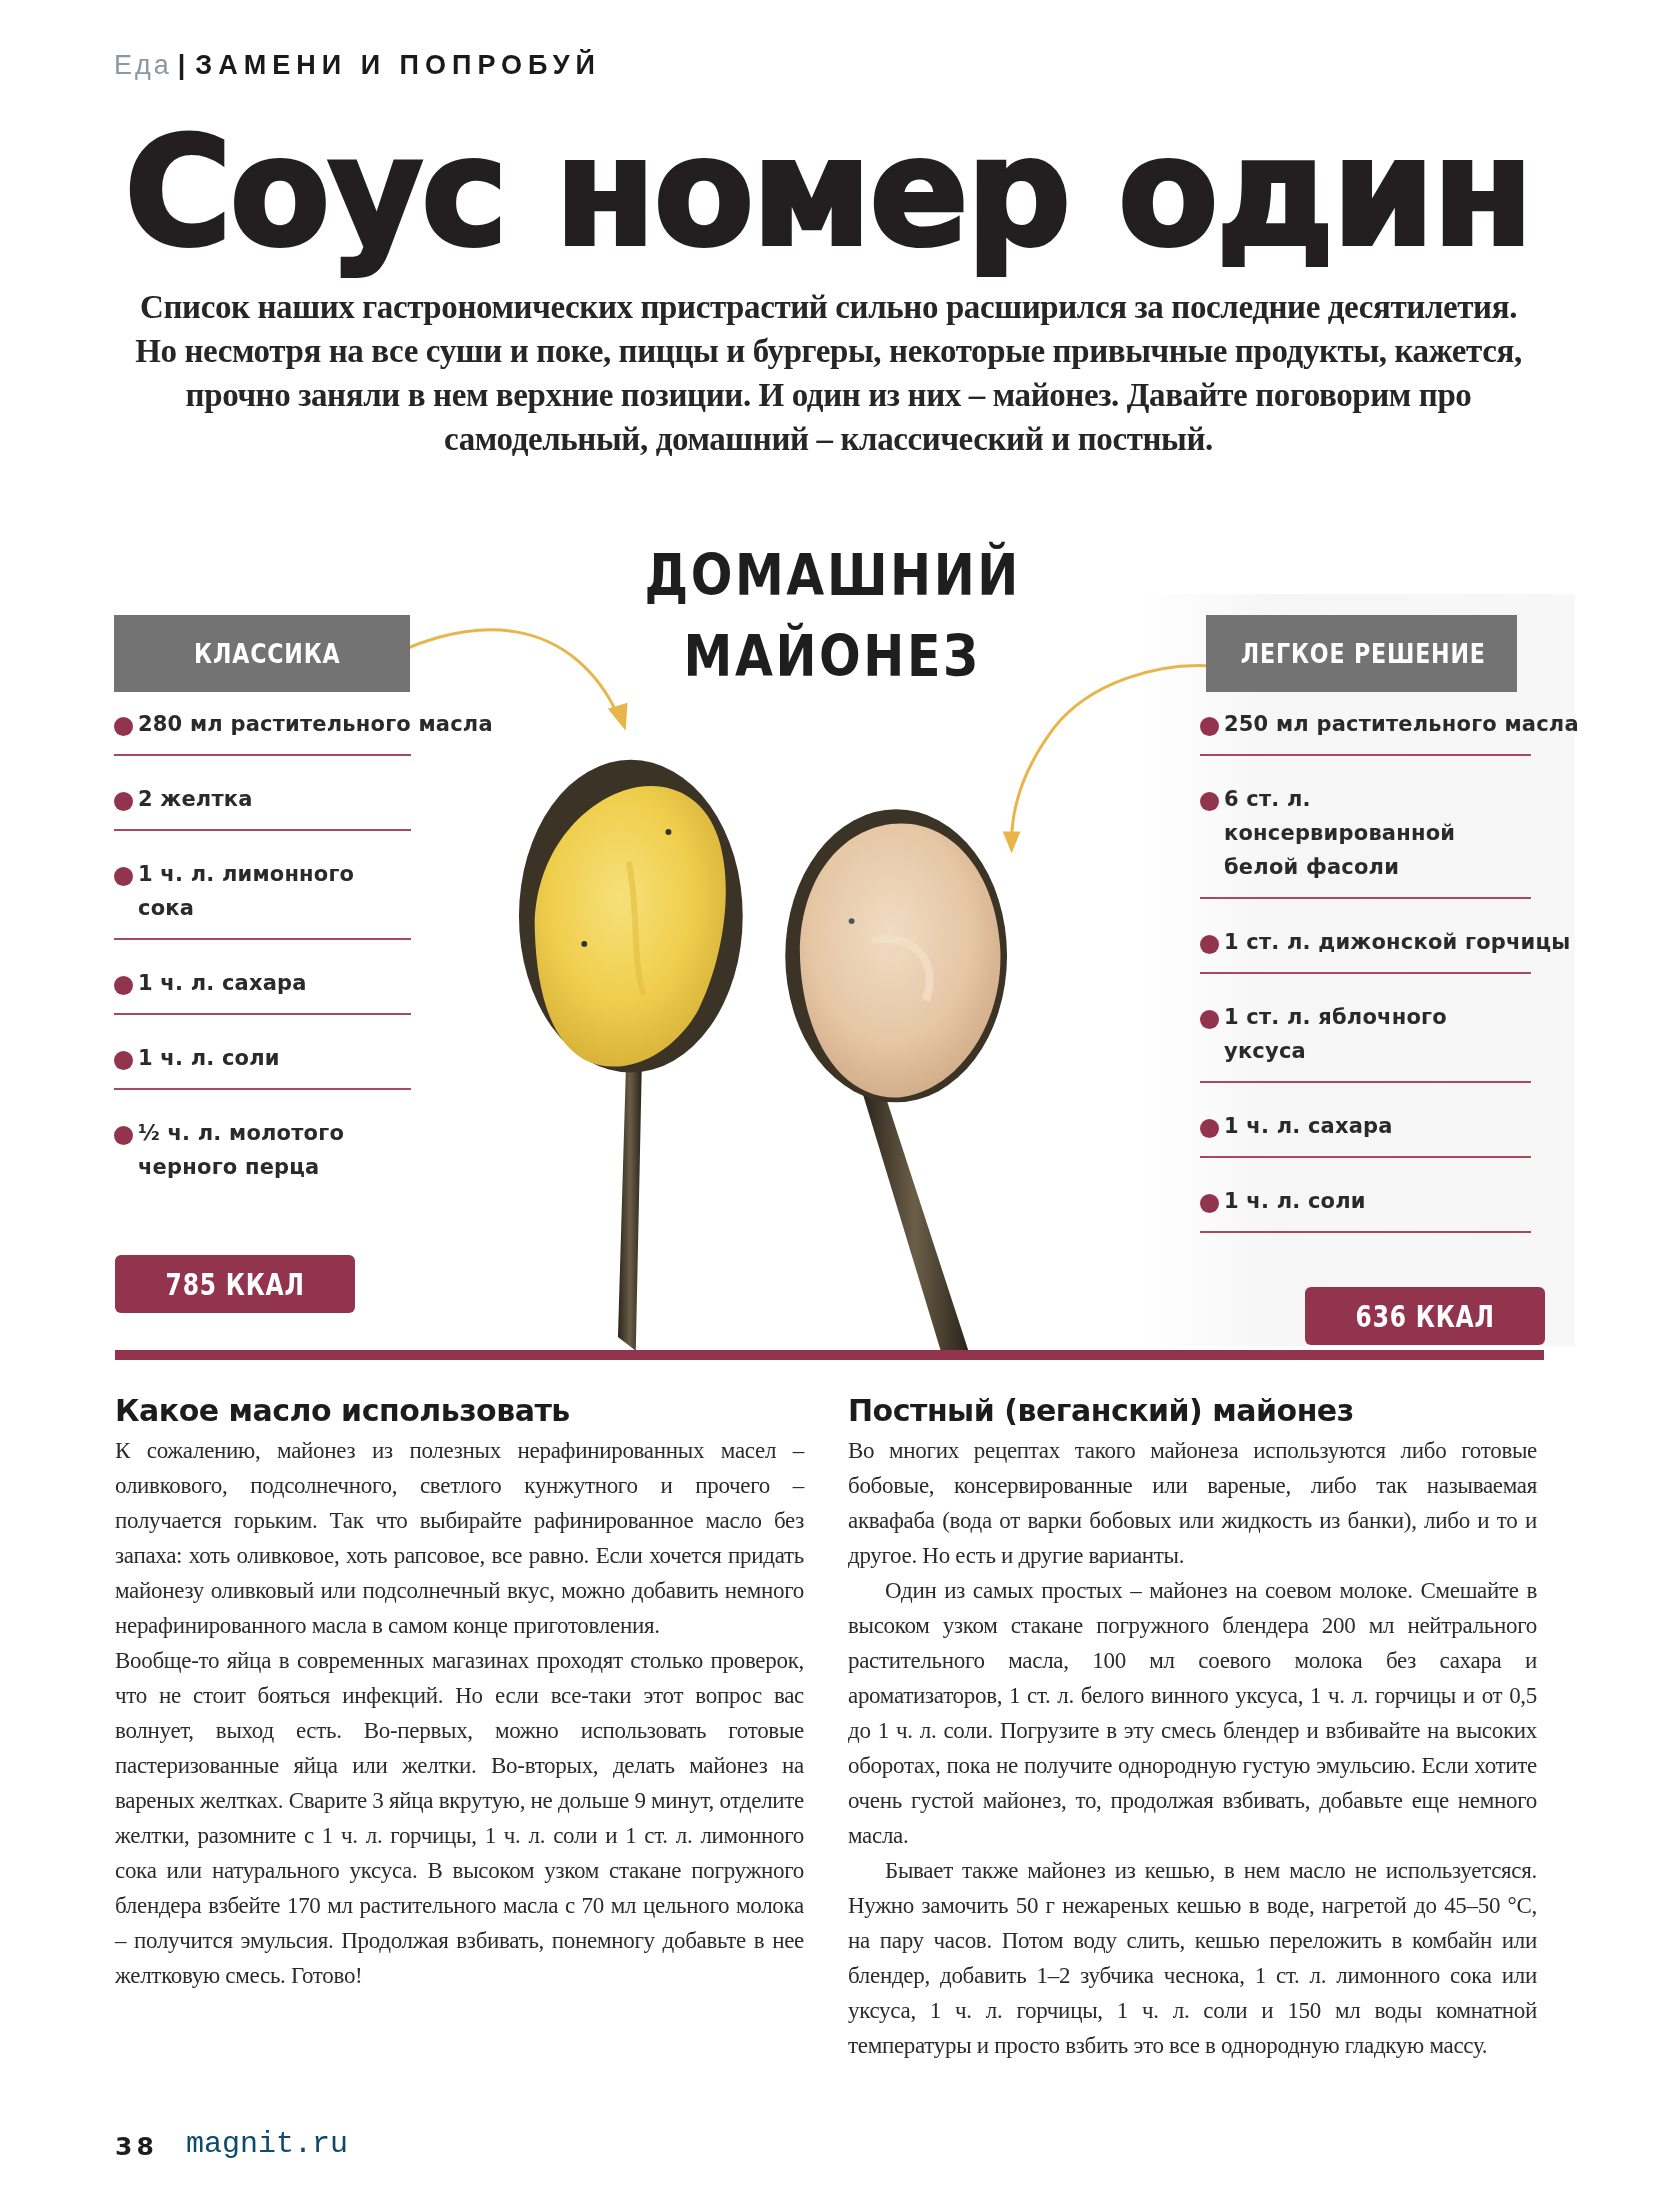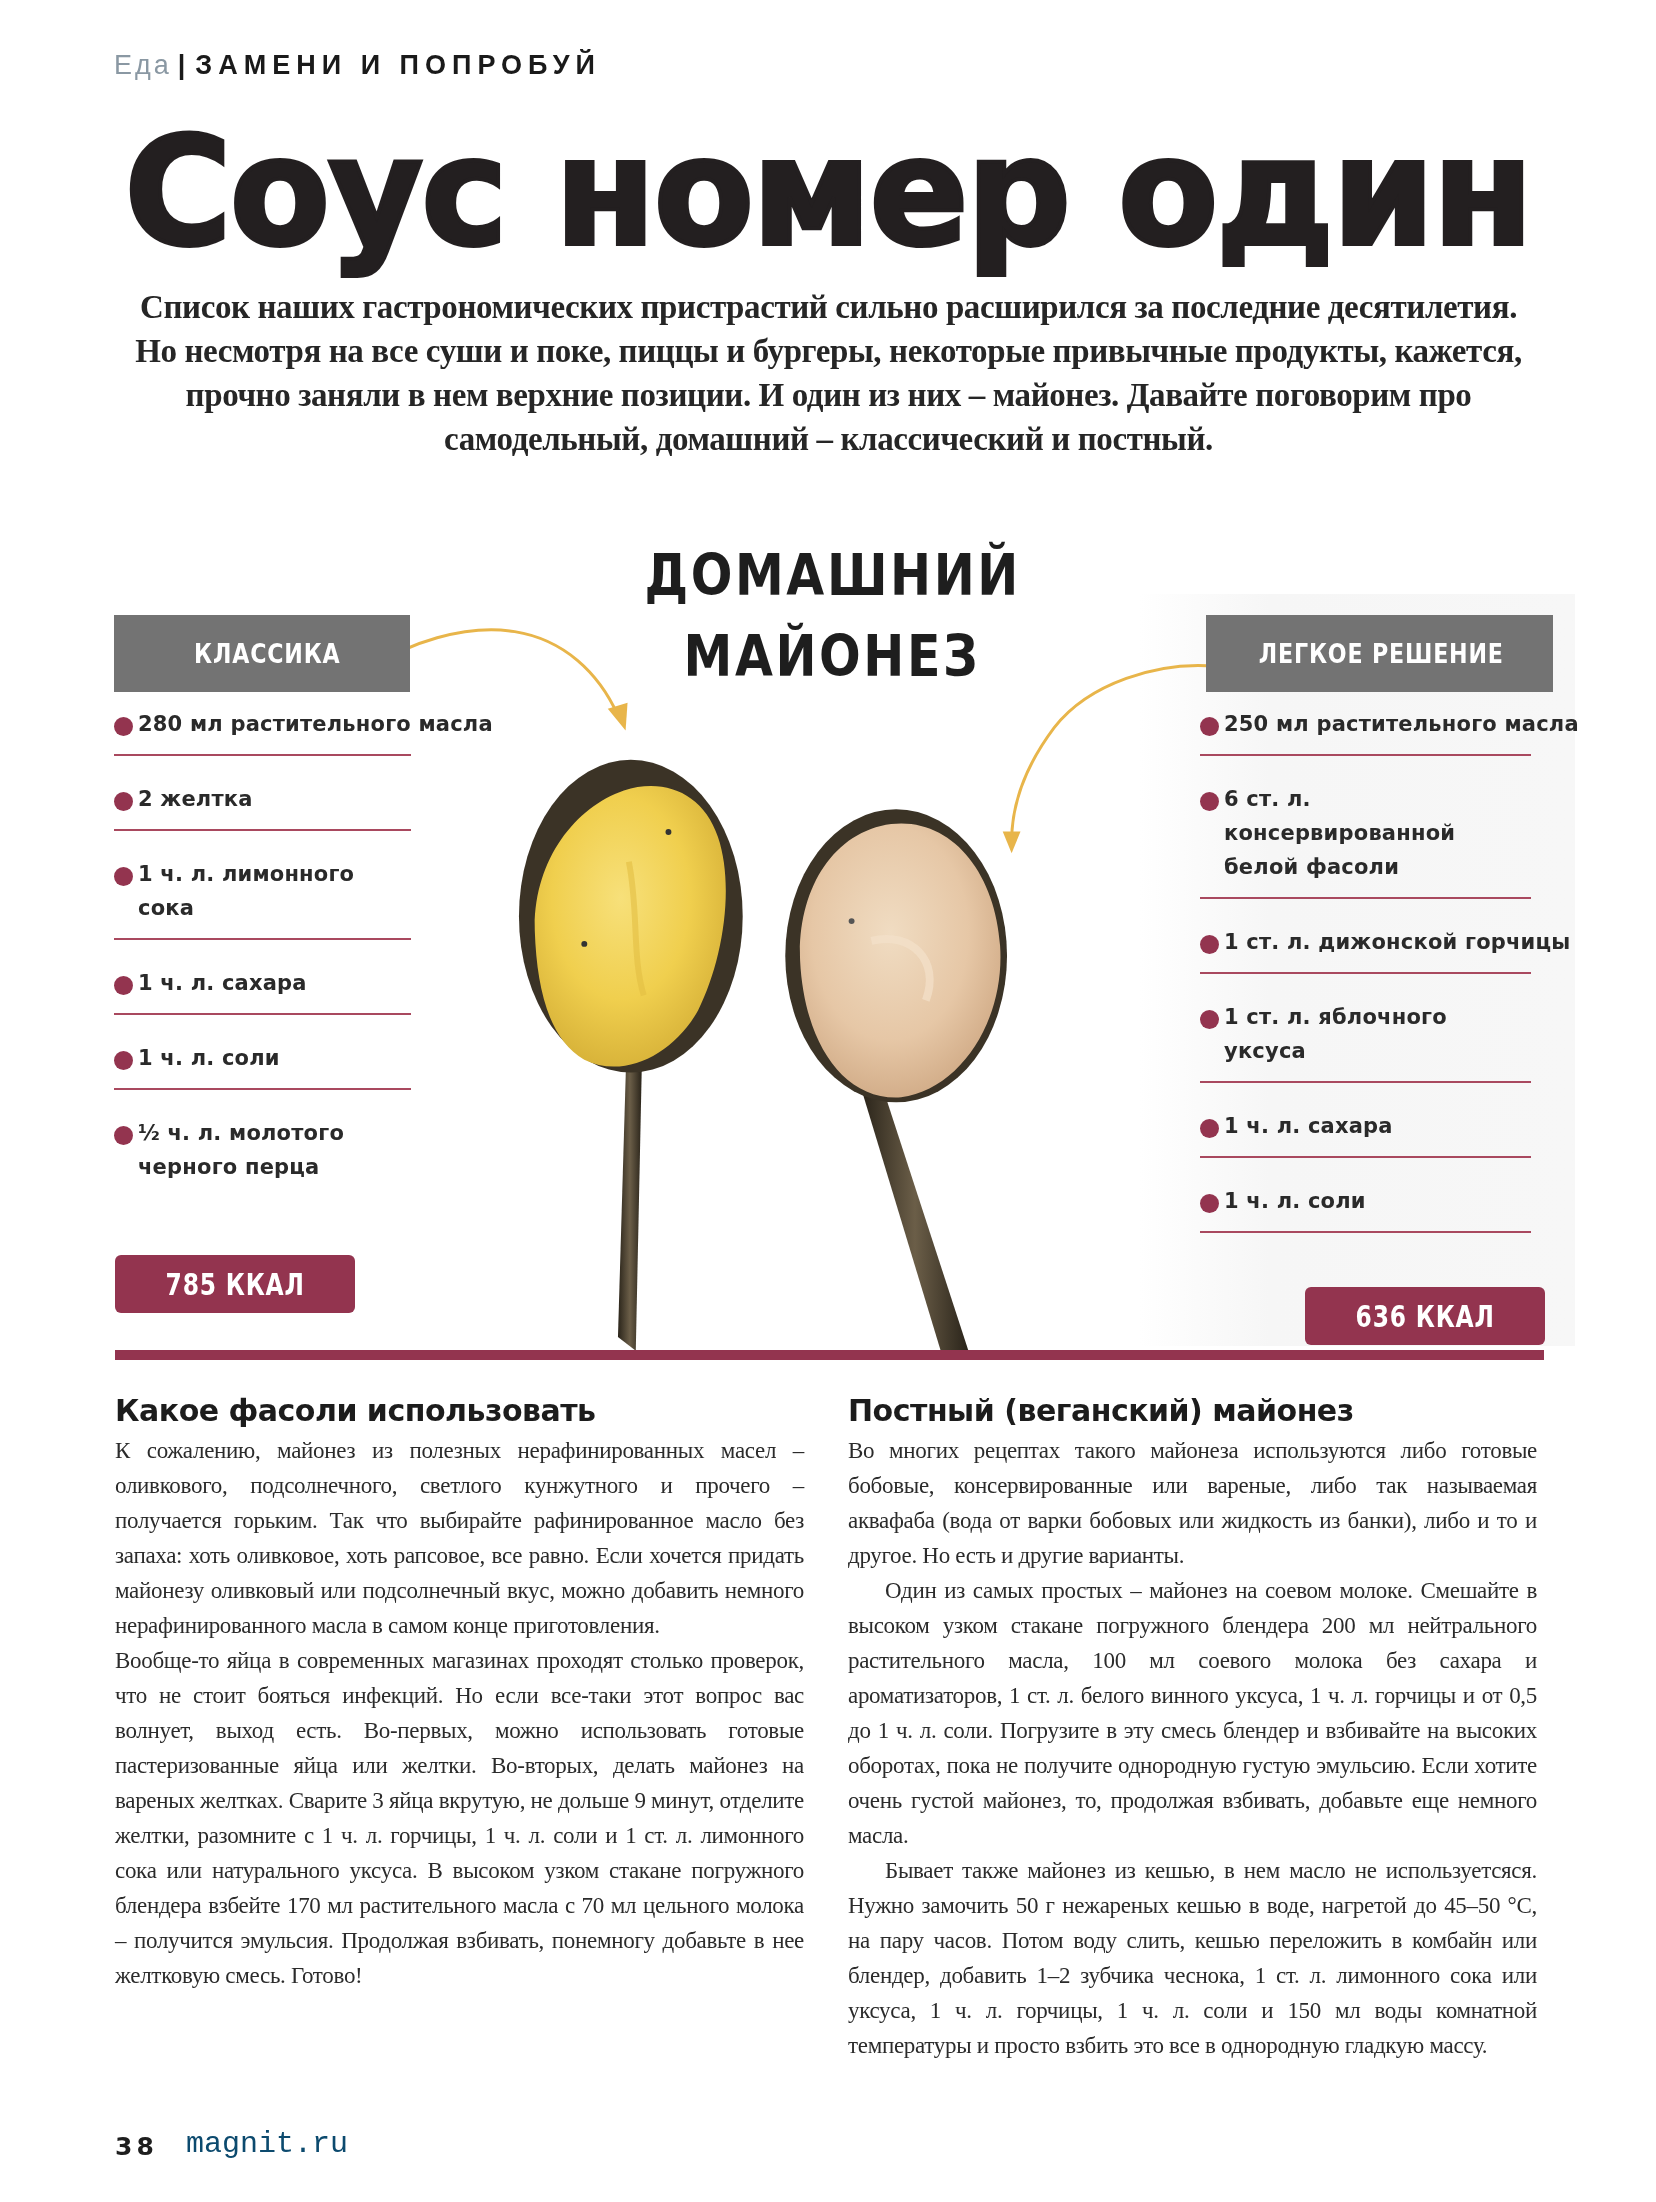--- a/index.html
+++ b/index.html
@@ -47,21 +47,21 @@
 
   
   .label-box {
     height: 77px; background: #737373; color: #ffffff;
     display: flex; align-items: center; justify-content: center;
     font-family: "DejaVu Sans", sans-serif; font-weight: 700; font-size: 27px;
     letter-spacing: 1px; box-sizing: border-box;
   }
   .label-box span { display: inline-block; transform: scaleX(0.82); }
   .label-left { left: 114px; top: 615px; width: 296px; padding-left: 10px; }
-  .label-right { left: 1206px; top: 615px; width: 347px; padding-left: 3px; }
+  .label-right { left: 1206px; top: 615px; width: 311px; padding-left: 3px; }
 
   
   .ing-list { margin: 0; padding: 0; list-style: none; }
   .ing-left { left: 114px; top: 703px; width: 297px; }
   .ing-right { left: 1200px; top: 703px; width: 317px; }
   .ing-item {
     position: relative; padding: 4px 0 13px 24px;
     font-family: "DejaVu Sans", sans-serif; font-size: 21px; line-height: 34px;
     color: #2a2a2a; border-bottom: 2px solid #a9495f; margin-bottom: 22px;
     letter-spacing: 0.2px;
@@ -207,21 +207,21 @@
 <div class="abs kcal kcal-left">
   <span>785 ККАЛ</span>
 </div>
 <div class="abs kcal kcal-right">
   <span>636 ККАЛ</span>
 </div>
 
 <div class="abs rule"></div>
 
 <div class="abs col col-left">
-  <h2>Какое фасоли использовать</h2>
+  <h2>Какое масло использовать</h2>
   <p>К сожалению, майонез из полезных нерафинированных масел – оливкового, подсолнечного, светлого кунжутного и прочего – получается горьким. Так что выбирайте рафинированное масло без запаха: хоть оливковое, хоть рапсовое, все равно. Если хочет­ся придать майонезу оливковый или подсолнечный вкус, можно добавить немного нерафинированного масла в самом конце приготовления.</p>
   <p>Вообще-то яйца в современных магазинах проходят столько про­верок, что не стоит бояться инфекций. Но если все-таки этот воп­рос вас волнует, выход есть. Во-первых, можно использовать го­товые пастеризованные яйца или желтки. Во-вторых, делать майонез на вареных желтках. Сварите 3 яйца вкрутую, не дольше 9 минут, отделите желтки, разомните с 1 ч. л. горчицы, 1 ч. л. соли и 1 ст. л. лимонного сока или натурального уксуса. В высоком уз­ком стакане погружного блендера взбейте 170 мл растительного масла с 70 мл цельного молока – получится эмульсия. Продолжая взбивать, понемногу добавьте в нее желтковую смесь. Готово!</p>
 </div>
 
 <div class="abs col col-right">
   <h2>Постный (веганский) майонез</h2>
   <p>Во многих рецептах такого майонеза используются либо гото­вые бобовые, консервированные или вареные, либо так называ­емая аквафаба (вода от варки бобовых или жидкость из банки), либо и то и другое. Но есть и другие варианты.</p>
   <p class="indent">Один из самых простых – майонез на соевом молоке. Сме­шайте в высоком узком стакане погружного блендера 200 мл нейтрального растительного масла, 100 мл соевого молока без сахара и ароматизаторов, 1 ст. л. белого винного уксуса, 1 ч. л. горчицы и от 0,5 до 1 ч. л. соли. Погрузите в эту смесь блендер и взбивайте на высоких оборотах, пока не получите однородную густую эмульсию. Если хотите очень густой майонез, то, продол­жая взбивать, добавьте еще немного масла.</p>
   <p class="indent">Бывает также майонез из кешью, в нем масло не используется­ся. Нужно замочить 50 г нежареных кешью в воде, нагретой до 45–50 °C, на пару часов. Потом воду слить, кешью переложить в комбайн или блендер, добавить 1–2 зубчика чеснока, 1 ст. л. лимонного сока или уксуса, 1 ч. л. горчицы, 1 ч. л. соли и 150 мл воды комнатной температуры и просто взбить это все в однород­ную гладкую массу.</p>
 </div>

